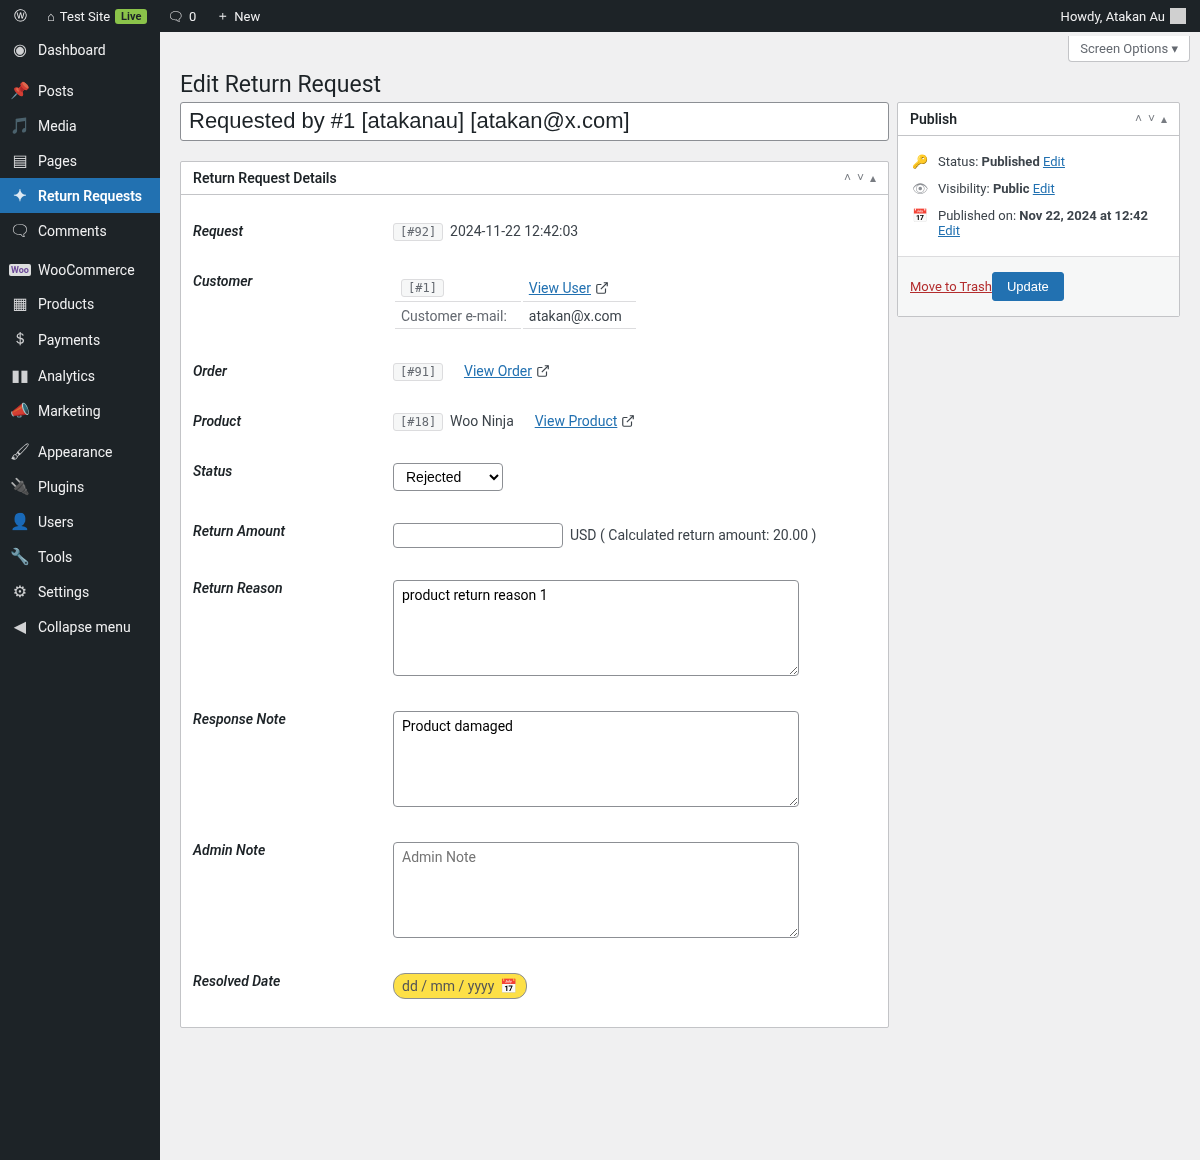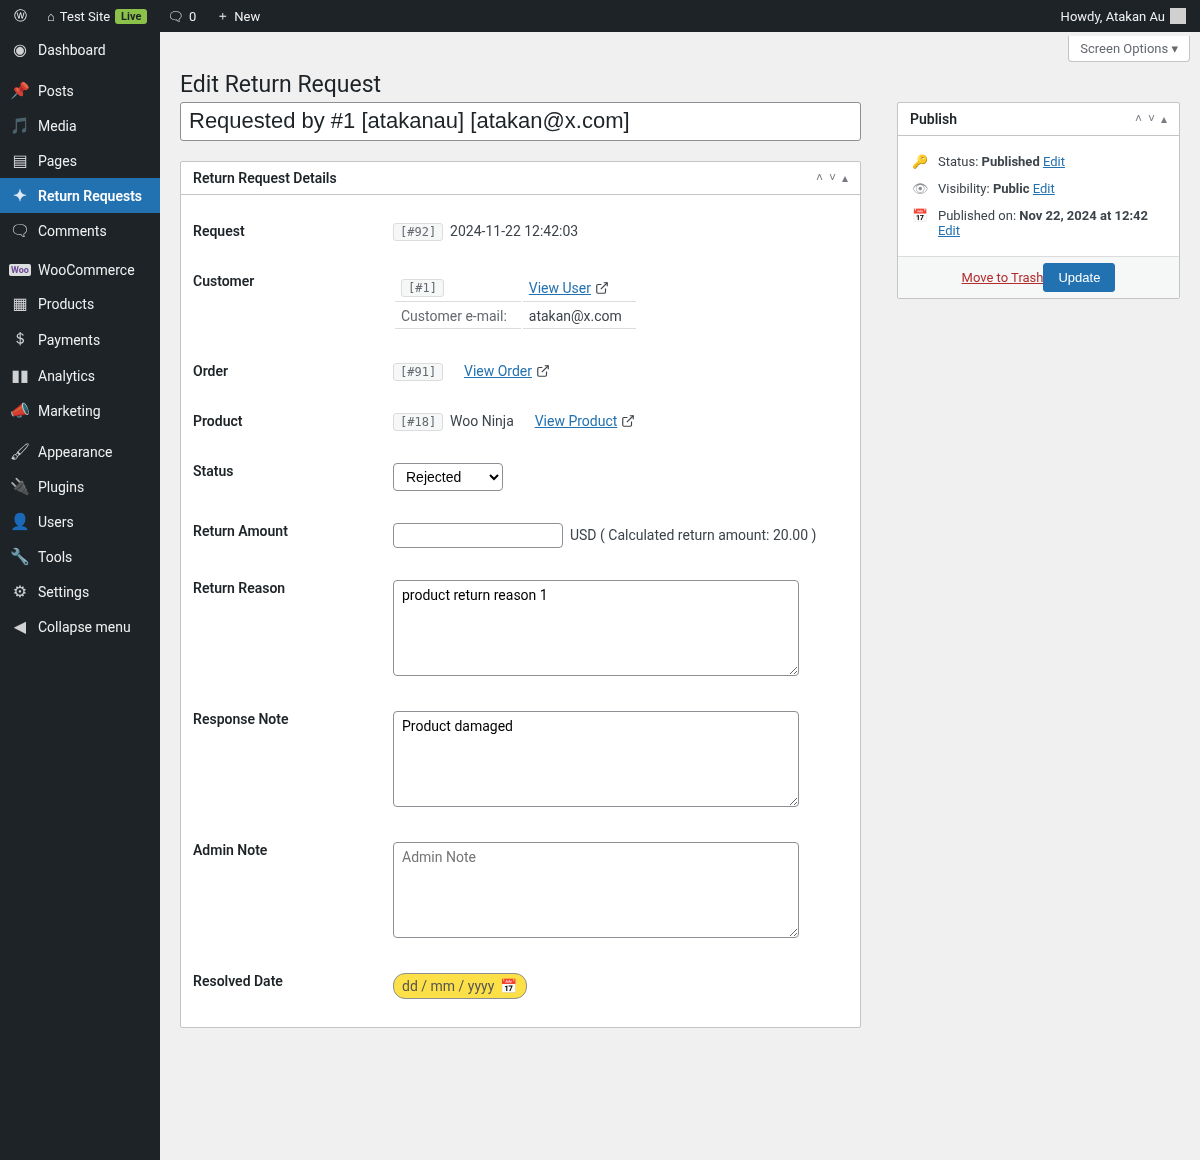--- a/index.html
+++ b/index.html
@@ -21,53 +21,53 @@
 .sidebar .icon { width: 20px; display: inline-flex; justify-content: center; font-size: 16px; opacity: 0.85; }
 .sidebar .sep { height: 6px; }
 .sidebar .first { padding-top: 16px; }
 .woo-badge { background:#fff; color:#7b51ad; font-size:9px; font-weight:bold; padding:1px 2px; border-radius:2px; }
 
 
 .wrap { margin-left: 160px; padding: 0; }
 .toprow { display: flex; justify-content: flex-end; padding: 4px 10px 0 0; }
 .screen-opts { background: #fff; border: 1px solid #c3c4c7; border-top: none; padding: 5px 11px; border-radius: 0 0 4px 4px; font-size: 13px; color: #646970; cursor: pointer; }
 .page-title { font-size: 23px; font-weight: 400; color: #1d2327; padding: 9px 20px 4px 20px; }
-.layout { display: flex; gap: 36px; padding: 0 20px 20px 20px; align-items: flex-start; }
+.layout { display: flex; gap: 8px; padding: 0 20px 20px 20px; align-items: flex-start; }
 .col-main { flex: 1; }
 .col-side { width: 283px; }
 
 .title-input { width: 100%; padding: 3px 8px; font-size: 22px; line-height: 1.4; border: 1px solid #8c8f94; border-radius: 3px; background: #fff; margin-bottom: 20px; color:#1d2327; }
 
 .postbox { background: #fff; border: 1px solid #c3c4c7; border-radius: 2px; margin-bottom: 20px; }
 .postbox-header { display: flex; align-items: center; justify-content: space-between; padding: 8px 12px; border-bottom: 1px solid #c3c4c7; }
 .postbox-header h2 { font-size: 14px; font-weight: 600; color: #1d2327; }
 .box-handles { display: flex; gap: 6px; color: #787c82; }
 .box-handles span { cursor: pointer; font-size: 12px; }
 .postbox-body { padding: 12px; }
 
 .formrow { display: flex; padding: 16px 0; }
-.formrow .label { width: 200px; font-weight: 600; font-size: 14px; color: #1d2327; padding-right: 12px; }
+.formrow .label { width: 200px; font-weight: 600; font-size: 14px; color: #1d2327; padding-right: 12px; font-style: italic; }
 .formrow .field { flex: 1; font-size: 14px; color: #3c434a; }
 
 .code-badge { font-family: Consolas, monospace; background: #f6f7f7; border: 1px solid #dcdcde; padding: 1px 6px; border-radius: 3px; font-size: 12px; color: #646970; display: inline-block; }
 .ext-link { display: inline-flex; align-items: center; gap: 4px; }
 .ext-link svg { width: 14px; height: 14px; }
 
 .customer-table td { padding: 4px 14px 4px 6px; border-bottom: 1px solid #dcdcde; font-size: 14px; }
 .customer-table .ctlabel { color: #646970; }
 
 select.status-sel { padding: 4px 24px 4px 8px; border: 1px solid #8c8f94; border-radius: 4px; font-size: 14px; background: #fff; min-width: 85px; }
 input.num { width: 170px; padding: 4px 6px; border: 1px solid #8c8f94; border-radius: 4px; }
 textarea.ta { width: 406px; height: 96px; padding: 6px 8px; border: 1px solid #8c8f94; border-radius: 4px; font-family: inherit; font-size: 14px; resize: both; }
 .dateinput { display: inline-flex; align-items: center; gap: 6px; border: 1px solid #8c8f94; border-radius: 12px; padding: 4px 8px; font-size: 14px; color: #555; background:#fde047; }
 
 
 .pub-item { display: flex; align-items: flex-start; gap: 10px; padding: 6px 2px; font-size: 13px; color: #3c434a; }
 .pub-item .picon { width: 16px; color: #8c8f94; }
-.pub-footer { display: flex; justify-content: center; align-items: center; padding: 6px 12px; border-top: 1px solid #dcdcde; background: #f6f7f7; }
+.pub-footer { display: flex; justify-content: flex-start; align-items: center; padding: 15px 12px; border-top: 1px solid #dcdcde; background: #f6f7f7; }
 .trashlink { color: #b32d2e; text-decoration: underline; cursor: pointer; }
 .btn-primary { background: #2271b1; border: 1px solid #2271b1; color: #fff; padding: 6px 14px; border-radius: 3px; font-size: 13px; cursor: pointer; }
 </style>
 </head>
 <body>
 
 <div class="adminbar">
   <div class="adminbar-left">
     <div class="item">
         <span>ⓦ</span>

